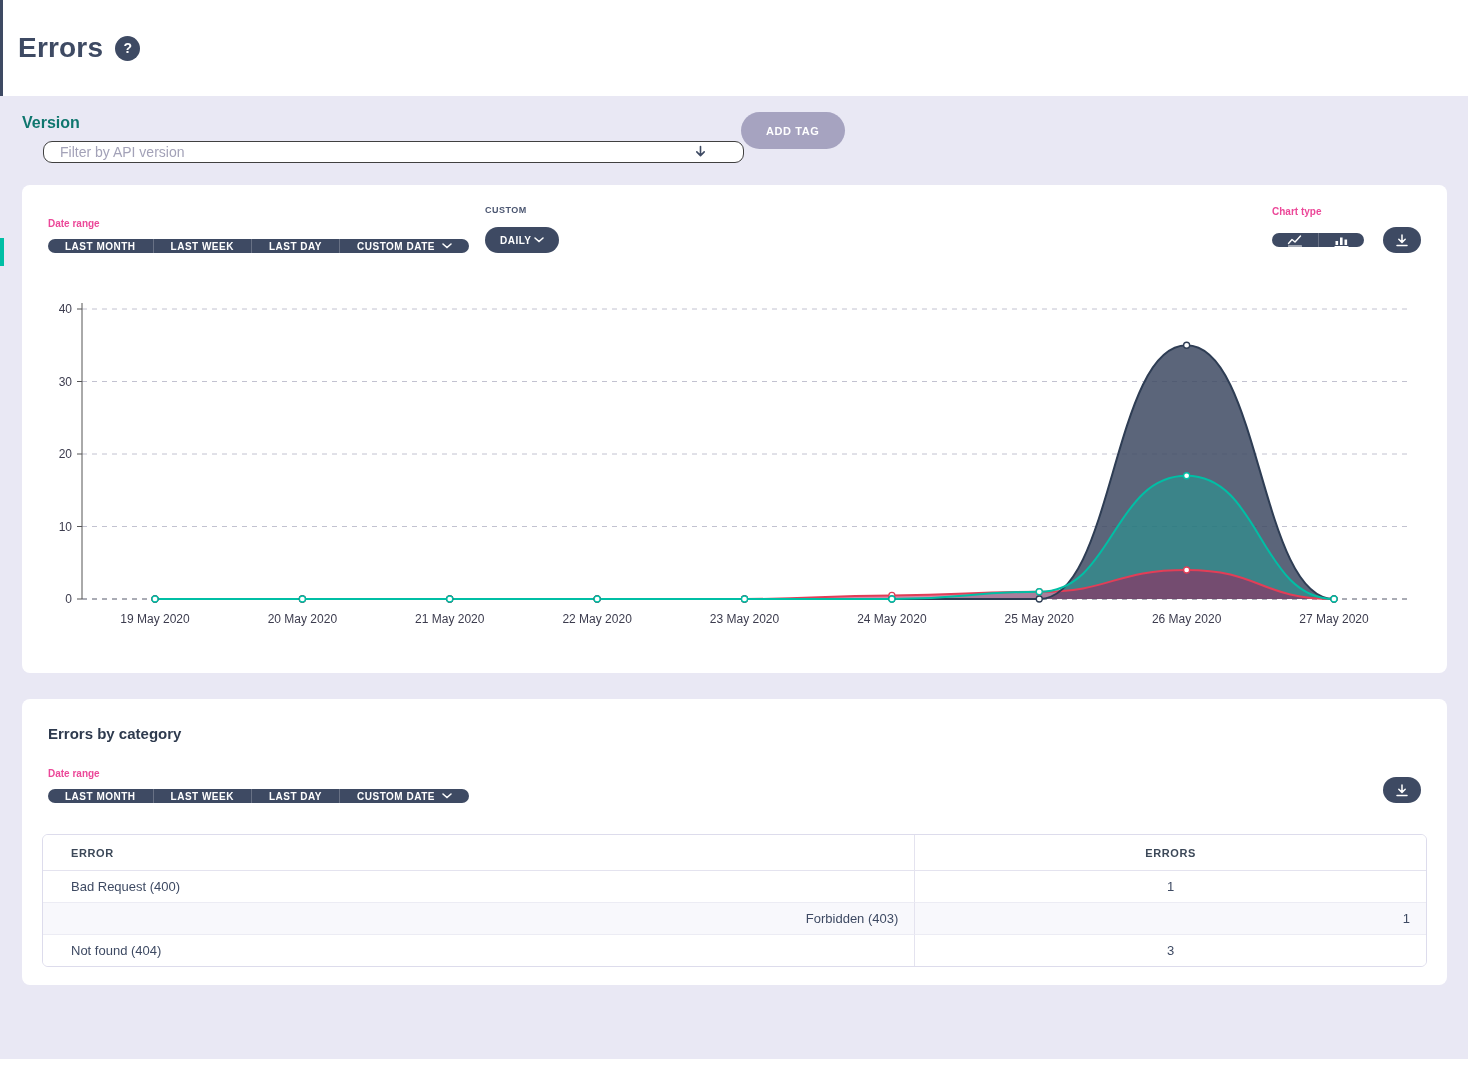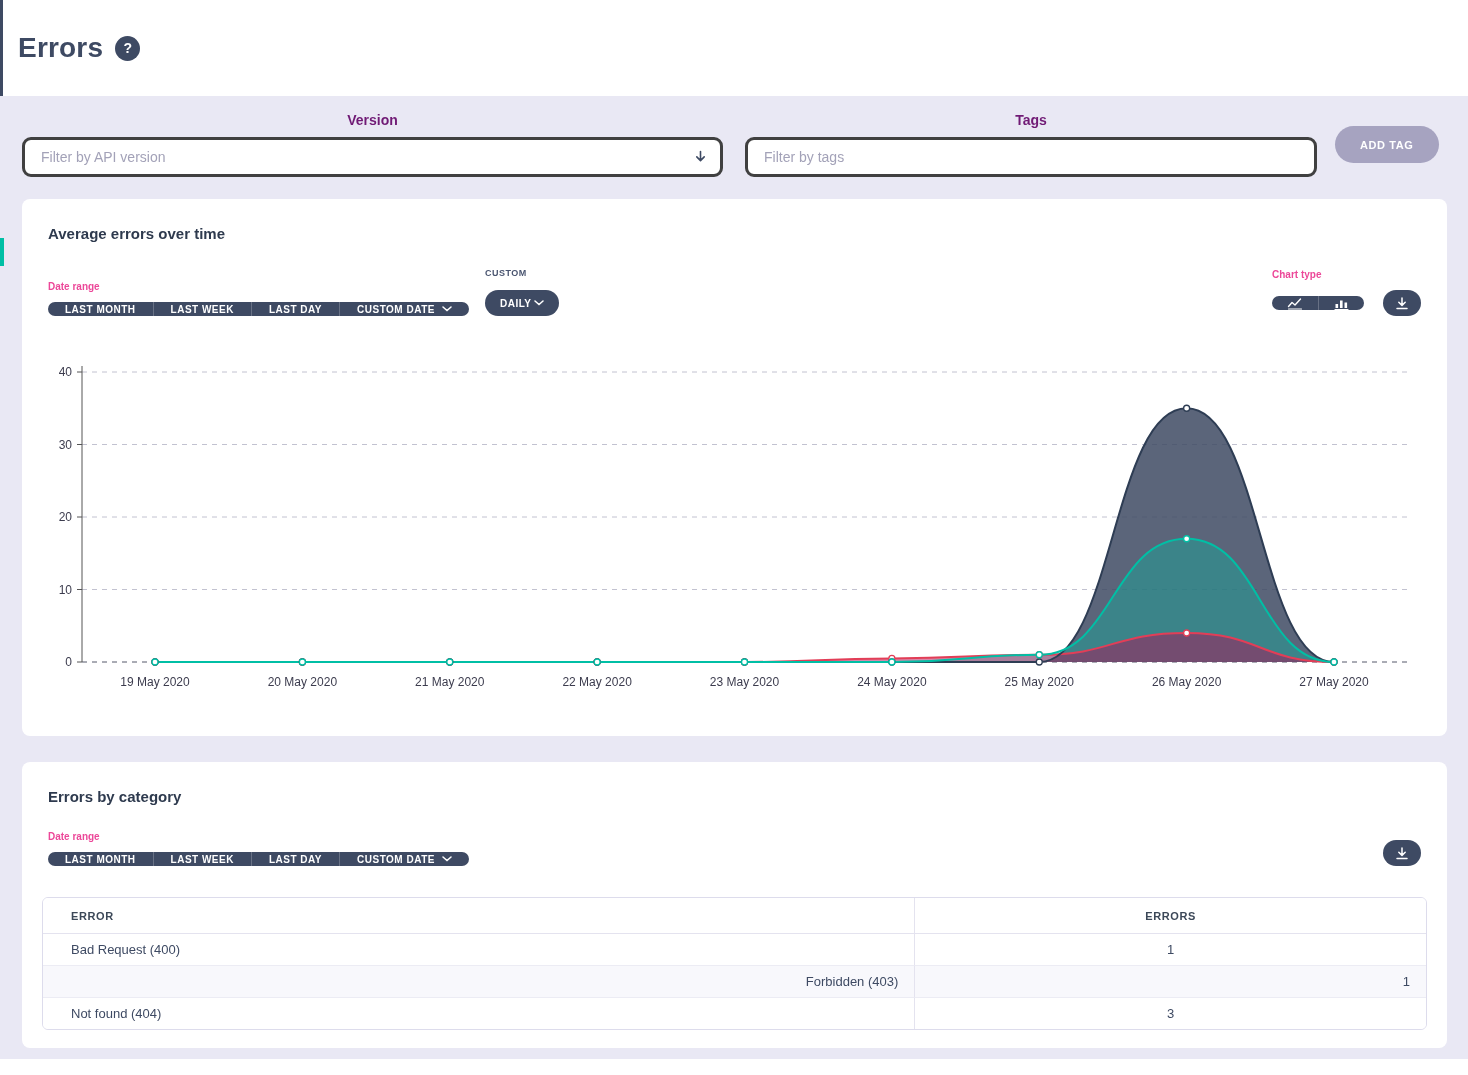--- a/index.html
+++ b/index.html
@@ -22,26 +22,26 @@
   .help-circle {
     width:25px; height:25px; border-radius:50%; background:#3e4a63; color:#fff;
     font-size:14px; font-weight:bold; display:flex; align-items:center; justify-content:center;
     margin-left:12px; cursor:pointer;
   }
 
   .filters { display:flex; padding:16px 21px 22px 22px; align-items:flex-end; }
   .filter-group { display:flex; flex-direction:column; }
   .filter-group.version { width:701px; }
   .filter-group.tags { width:572px; margin-left:22px; }
-  .field-label { font-size:14px; font-weight:bold; color:#701a75; margin-bottom:9px;text-align:center; }
+  .field-label { font-size:16px; font-weight:bold; color:#0f766e; margin-bottom:9px; }
   .input-wrap { position:relative; }
   .input-wrap input {
-    width:100%; height:40px; border:3px solid #404040; border-radius:9px;
+    width:100%; height:22px; border:1px solid #404040; border-radius:9px;
     background:#fff; padding:0 42px 0 16px; font-size:14px; color:#333;
-    font-family:inherit; outline:none;
+    font-family:inherit; outline:none;margin-left:21px;
   }
   .input-wrap input::placeholder { color:#a3a2b8; }
   .input-arrow { position:absolute; right:15px; top:50%; transform:translateY(-50%); display:flex; cursor:pointer; }
   .add-tag {
     margin-left:18px; height:37px; padding:0 25px; border:none; border-radius:19px;
     background:#a6a3c0; color:#fff; font-size:11px; font-weight:bold; letter-spacing:.6px;
     cursor:pointer; font-family:inherit; align-self:flex-end; margin-bottom:14px;
   }
 
   .card {
@@ -110,31 +110,24 @@
     <div class="field-label">Version</div>
     <div class="input-wrap">
       <input type="text" placeholder="Filter by API version" style="">
       <span class="input-arrow">
         <svg width="15" height="15" viewBox="0 0 15 15">
             <path d="M7.5 2v9M3.8 7.4l3.7 3.7 3.7-3.7" fill="none" stroke="#3e4a63" stroke-width="1.6" stroke-linecap="round" stroke-linejoin="round"></path>
           </svg>
       </span>
     </div>
   </div>
-  <div class="filter-group tags">
-    <div class="field-label">Tags</div>
-    <div class="input-wrap">
-      <input type="text" placeholder="Filter by tags" style="">
-    </div>
-  </div>
   <button class="add-tag">ADD TAG</button>
 </div>
 
 <section class="card">
-  <h2>Average errors over time</h2>
   <div class="controls">
     <div class="left-controls">
       <div class="stack">
         <div class="ctl-label">Date range</div>
         <div class="seg-group">
           <button class="seg">LAST MONTH</button>
           <button class="seg">LAST WEEK</button>
           <button class="seg">LAST DAY</button>
           <button class="seg">
             <span>CUSTOM DATE</span>

